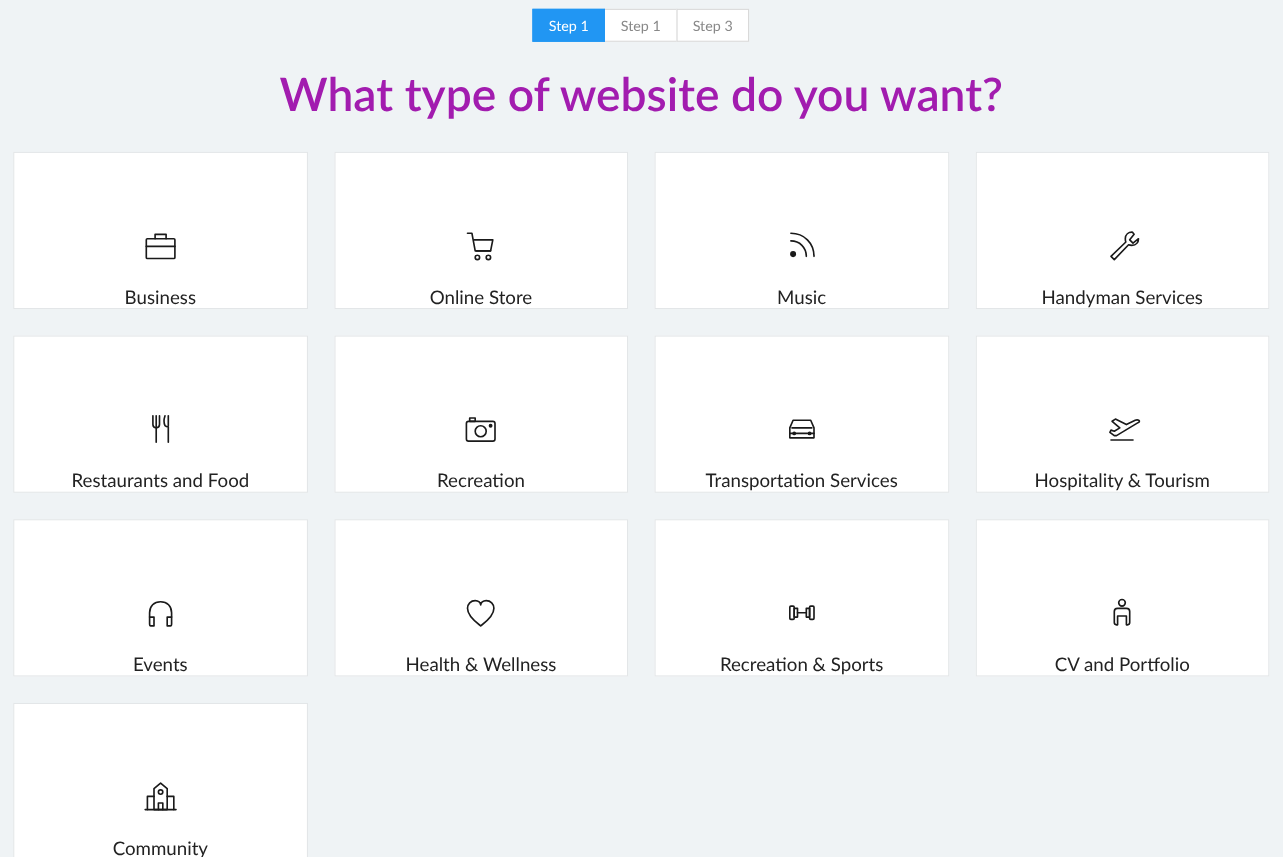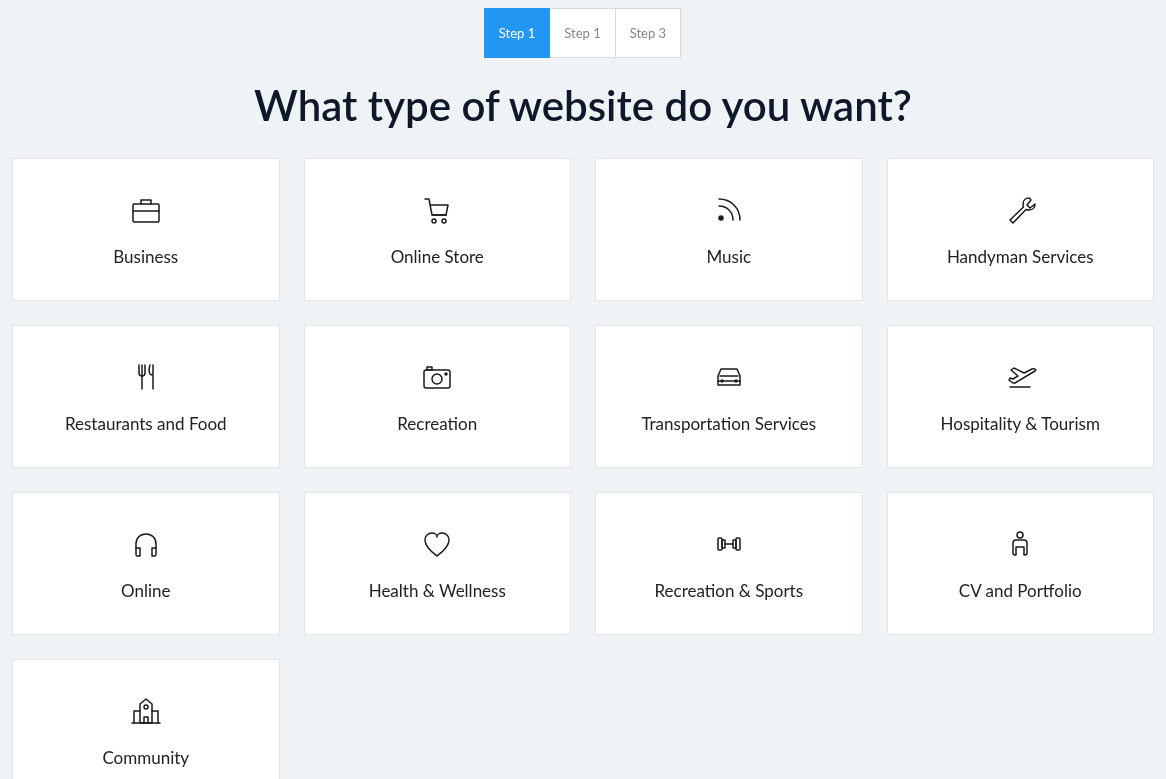--- a/index.html
+++ b/index.html
@@ -14,57 +14,57 @@
       height: 779px;
       overflow: hidden;
     }
     .steps {
       display: flex;
       justify-content: center;
       padding-top: 8px;
       gap: 0;
     }
     .step {
-      padding: 16px 14px;
+      padding: 6px 14px;
       font-size: 13px;
       border: 1px solid #d9d9d9;
       background: #fff;
       color: #888;
       cursor: pointer;
       margin-left: -1px;
     }
     .step.active {
       background: #2196f3;
       color: #fff;
       border-color: #2196f3;
       z-index: 1;
       position: relative;
     }
     .title {
       text-align: center;
       font-size: 42px;
       font-weight: 600;
-      color: #0f172a;
+      color: #a21caf;
       margin-top: 22px;
       margin-bottom: 28px;
     }
     .grid {
       display: grid;
       grid-template-columns: repeat(4, 1fr);
       gap: 24px;
       padding: 0 12px;
     }
     .card {
       background: #fff;
       border: 1px solid #e3e6e8;
       height: 143px;
       display: flex;
       flex-direction: column;
       align-items: center;
-      justify-content: center;
+      justify-content: flex-end;
       cursor: pointer;
       transition: box-shadow 0.15s;
     }
     .card-icon {
       width: 36px;
       height: 36px;
       display: flex;
       align-items: center;
       justify-content: center;
       margin-bottom: 18px;
@@ -190,21 +190,21 @@
   </div>
 
   <div class="card">
     <div class="card-icon">
       <svg viewBox="0 0 36 36">
           <path d="M8 22v-4c0-6 4-10 10-10s10 4 10 10v4"></path>
           <path d="M8 22h4v8H9c-1 0-1-1-1-2v-6z"></path>
           <path d="M28 22h-4v8h3c1 0 1-1 1-2v-6z"></path>
         </svg>
     </div>
-    <div class="card-label">Online</div>
+    <div class="card-label">Events</div>
   </div>
 
 
   <div class="card">
     <div class="card-icon">
       <svg viewBox="0 0 36 36">
           <path d="M18 30c-1-1-12-8-12-16 0-4 3-7 7-7 3 0 5 2 5 4 0-2 2-4 5-4 4 0 7 3 7 7 0 8-11 15-12 16z"></path>
         </svg>
     </div>
     <div class="card-label">Health &amp; Wellness</div>

